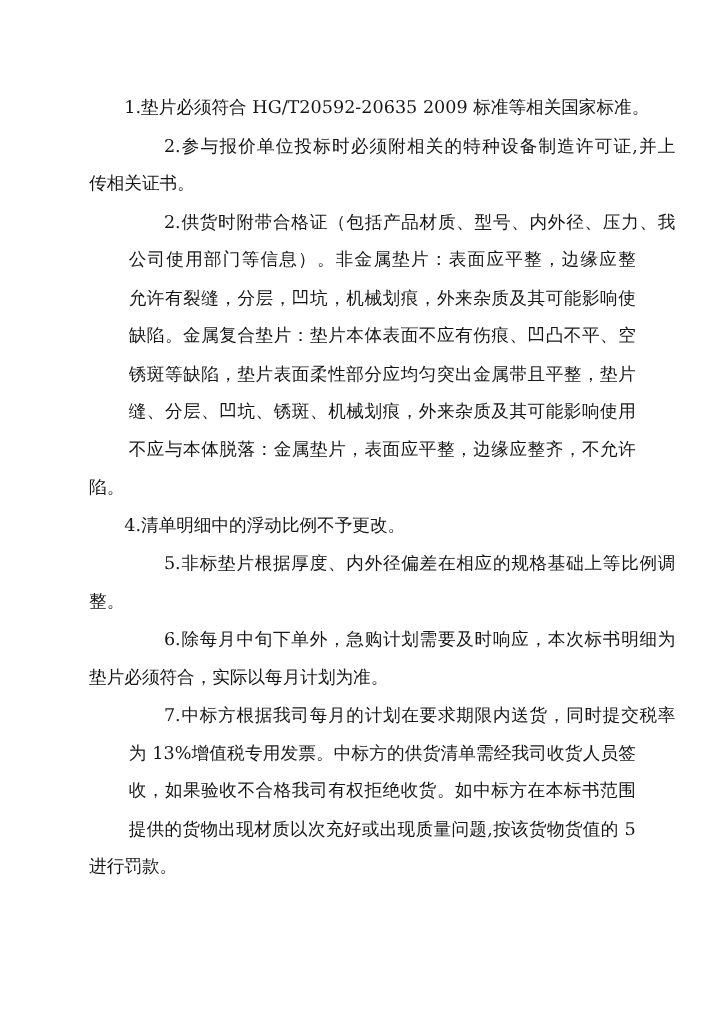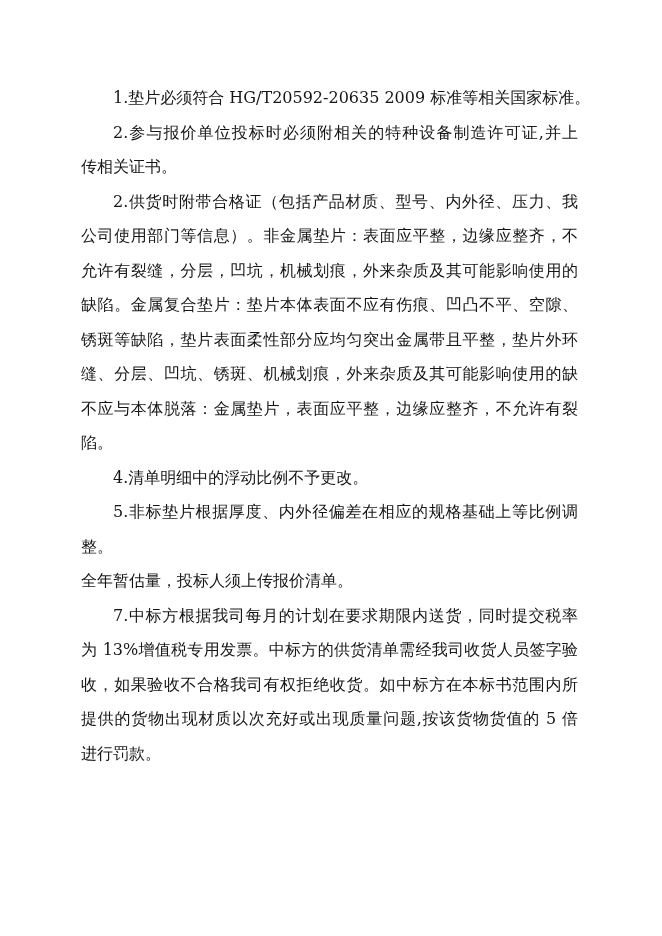--- a/index.html
+++ b/index.html
@@ -36,20 +36,21 @@
       line-height: 34.5px;
       font-size: 16px;
       white-space: nowrap;
       overflow: visible;
     }
     .line.full {
       text-align: justify;
       text-align-last: justify;
       white-space: normal;
       overflow: hidden;
+      margin-left: 36px;
     }
     .line.last {
       text-align: left;
     }
     .line.indent {
       padding-left: 32px;
     }
     .line.full.indent {
       width: 465px;
     }
@@ -83,21 +84,22 @@
     <div class="para">
       <span class="line indent last">4.清单明细中的浮动比例不予更改。</span>
     </div>
 
     <div class="para">
       <span class="line indent full">5.非标垫片根据厚度、内外径偏差在相应的规格基础上等比例调</span>
       <span class="line last">整。</span>
     </div>
 
     <div class="para">
-      <span class="line last">全年暂估量，投标人须上传报价清单。</span>
+      <span class="line indent full">6.除每月中旬下单外，急购计划需要及时响应，本次标书明细为</span>
+      <span class="line last">垫片必须符合，实际以每月计划为准。</span>
     </div>
 
     <div class="para">
       <span class="line indent full">7.中标方根据我司每月的计划在要求期限内送货，同时提交税率</span>
       <span class="line full">为 13%增值税专用发票。中标方的供货清单需经我司收货人员签字验</span>
       <span class="line full">收，如果验收不合格我司有权拒绝收货。如中标方在本标书范围内所</span>
       <span class="line full">提供的货物出现材质以次充好或出现质量问题,按该货物货值的 5 倍</span>
       <span class="line last">进行罚款。</span>
     </div>
 

